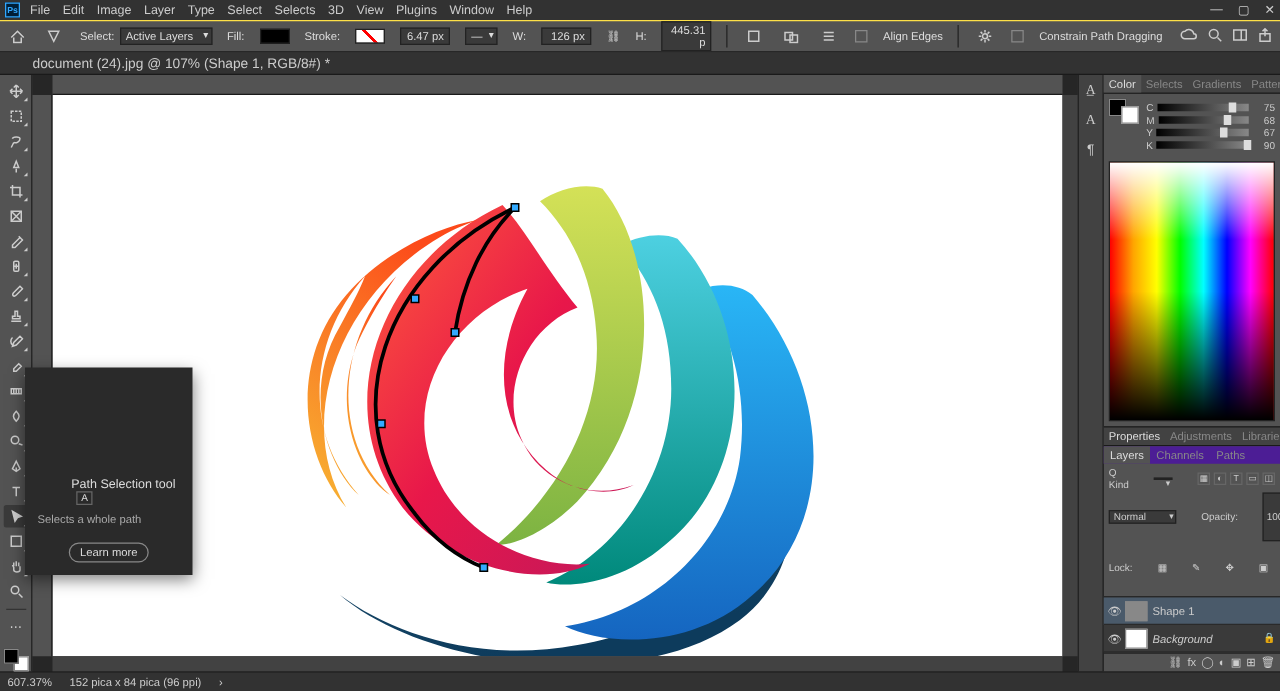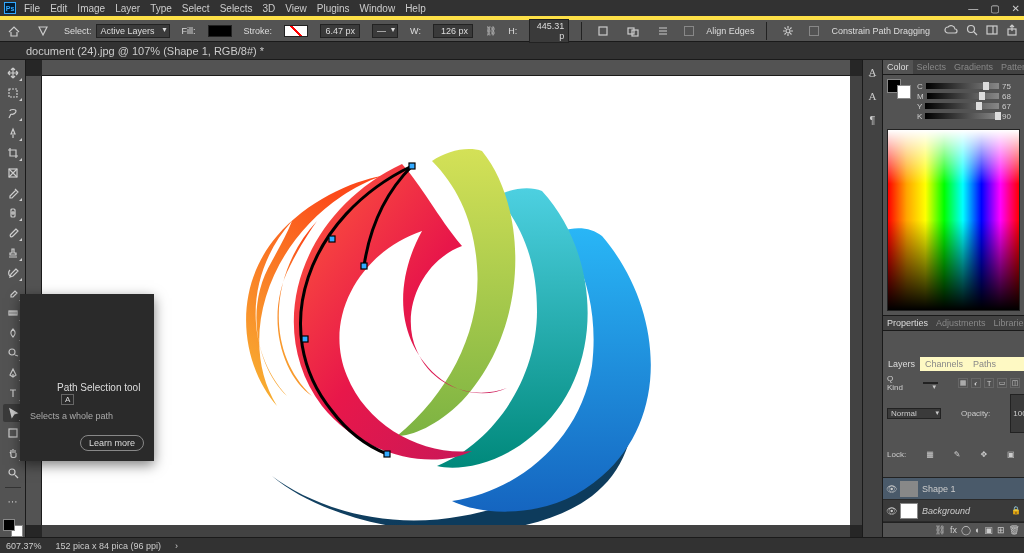--- a/index.html
+++ b/index.html
@@ -6,21 +6,21 @@
 body { background: #323232; color: #ccc; width: 1024px; height: 553px; overflow: hidden; font-size: 10px; position: relative; }
 
 
 .titlebar { height: 16px; background: #323232; display: flex; align-items: center; padding: 0 4px; }
 .titlebar .ps-icon { width: 12px; height: 12px; background: #001e36; border: 1px solid #31a8ff; display: flex; align-items: center; justify-content: center; font-size: 7px; color: #31a8ff; font-weight: bold; }
 .titlebar .menus { display: flex; gap: 10px; margin-left: 8px; font-size: 10px; }
 .titlebar .menus span { cursor: default; }
 .titlebar .winbtns { margin-left: auto; display: flex; gap: 12px; font-size: 10px; }
 
 
-.optbar { height: 26px; background: #535353; border-top: 4px solid #fde047; border-bottom: 1px solid #1a1a1a; display: flex; align-items: center; padding: 0 6px; gap: 12px; font-size: 9px; color: #ddd; }
+.optbar { height: 26px; background: #535353; border-top: 1px solid #fde047; border-bottom: 1px solid #1a1a1a; display: flex; align-items: center; padding: 0 6px; gap: 12px; font-size: 9px; color: #ddd; }
 .optbar .home-icon { width: 16px; height: 14px; display:flex; align-items:center; justify-content:center; }
 .optbar .sel { display: flex; align-items: center; gap: 4px; }
 .optbar .dd { background: #3a3a3a; border: 1px solid #222; padding: 1px 14px 1px 4px; position: relative; }
 .optbar .dd::after { content: "▾"; position: absolute; right: 2px; top: 0; font-size: 8px; }
 .optbar .swatch { width: 24px; height: 12px; border: 1px solid #222; }
 .optbar .fillsw { background: #000; }
 .optbar .strokesw { background: linear-gradient(45deg, #fff 45%, red 45%, red 55%, #fff 55%); }
 .optbar .numfield { background: #3a3a3a; border: 1px solid #222; padding: 1px 4px; width: 40px; text-align: right; }
 .optbar .vsep { width: 1px; height: 18px; background: #222; }
 .optbar .chk { width: 10px; height: 10px; border: 1px solid #888; display: inline-block; vertical-align: middle; }
@@ -56,34 +56,34 @@
 .panel-tabs span.active { background: #535353; color: #ddd; }
 
 .color-panel { padding: 4px; }
 .color-panel .swpair { display: flex; gap: 2px; }
 .color-panel .swpair .fg { width: 14px; height: 14px; background: #000; border: 1px solid #888; }
 .color-panel .swpair .bg { width: 14px; height: 14px; background: #fff; border: 1px solid #888; margin-left: -6px; margin-top: 6px; }
 .color-panel .sliders { margin-top: 2px; font-size: 8px; }
 .color-panel .sliders .row { display: flex; align-items: center; gap: 3px; height: 10px; }
 .color-panel .sliders .row .track { flex: 1; height: 6px; background: linear-gradient(to right, #000, #888); position: relative; }
 .color-panel .sliders .row .thumb { position: absolute; top: -1px; width: 6px; height: 8px; background: #ddd; }
-.color-panel .sliders .row .val { width: 18px; }
+.color-panel .sliders .row .val { width: 18px; text-align: right; }
 
 .spectrum { height: 300px; margin: 4px; border: 1px solid #222; background:
   linear-gradient(to top, #000, transparent 50%),
   linear-gradient(to bottom, #fff, transparent 30%),
   linear-gradient(to right, red, orange, yellow, lime, cyan, blue, magenta, red);
 }
 
 .props-tabs { display: flex; font-size: 9px; background: #424242; border-top: 1px solid #1a1a1a; border-bottom: 1px solid #1a1a1a; }
 .props-tabs span { padding: 2px 4px; color: #888; }
 .props-tabs span.active { color: #ddd; }
 
 .layers-panel { flex: 1; display: flex; flex-direction: column; font-size: 9px; }
-.layers-panel .ltabs { display: flex; background: #fef9c3; margin-top: 26px; }
+.layers-panel .ltabs { display: flex; background: #4c1d95; }
 .layers-panel .ltabs span { padding: 2px 5px; color: #888; }
 .layers-panel .ltabs span.active { background: #535353; color: #ddd; }
 .layers-panel .lopts { padding: 3px 4px; display: flex; flex-direction: column; gap: 2px; }
 .layers-panel .lopts .row { display: flex; align-items: center; gap: 20px; font-size: 8px; }
 .layers-panel .lopts .dd { background: #3a3a3a; border: 1px solid #222; padding: 0 10px 0 3px; position: relative; flex: 0 0 54px; }
 .layers-panel .lopts .dd::after { content: "▾"; position: absolute; right: 1px; top: 0; font-size: 7px; }
 .layers-panel .lopts .pct { background: #3a3a3a; border: 1px solid #222; padding: 14px 2px; width: 30px; text-align: right; }
 .layers-panel .lopts .iconrow { display: flex; gap: 3px; margin-left: auto; }
 .layers-panel .lopts .iconrow span { width: 10px; height: 10px; border: 1px solid #666; display:flex; align-items:center; justify-content:center; font-size:7px; }
 .layers-panel .list { flex: 1; background: #3a3a3a; border-top: 1px solid #222; }
@@ -97,21 +97,21 @@
 
 
 .status { height: 16px; background: #323232; display: flex; align-items: center; padding: 0 6px; gap: 14px; font-size: 9px; border-top: 1px solid #1a1a1a; }
 
 
 .tooltip { position: absolute; left: 20px; top: 294px; width: 134px; background: #2a2a2a; color: #ddd; padding: 10px; box-shadow: 0 4px 12px rgba(0,0,0,0.5); font-size: 9px; }
 .tooltip .blank { height: 78px; }
 .tooltip .title { font-size: 10px; margin-bottom: 2px; padding-left: 27px; }
 .tooltip .title .key { display: inline-block; border: 1px solid #666; padding: 0 3px; margin-left: 4px; font-size: 8px; }
 .tooltip .desc { color: #aaa; margin-top: 6px; }
-.tooltip .learn { margin-top: 14px; text-align: right; }
+.tooltip .learn { margin-top: 14px; text-align: center; }
 .tooltip .learn span { border: 1px solid #888; border-radius: 9px; padding: 2px 8px; display: inline-block; }
 
 
 svg { stroke: #ccc; fill: none; stroke-width: 1.2; }
 </style>
 </head>
 <body>
 
 <div class="titlebar">
   <div class="ps-icon">Ps</div>

